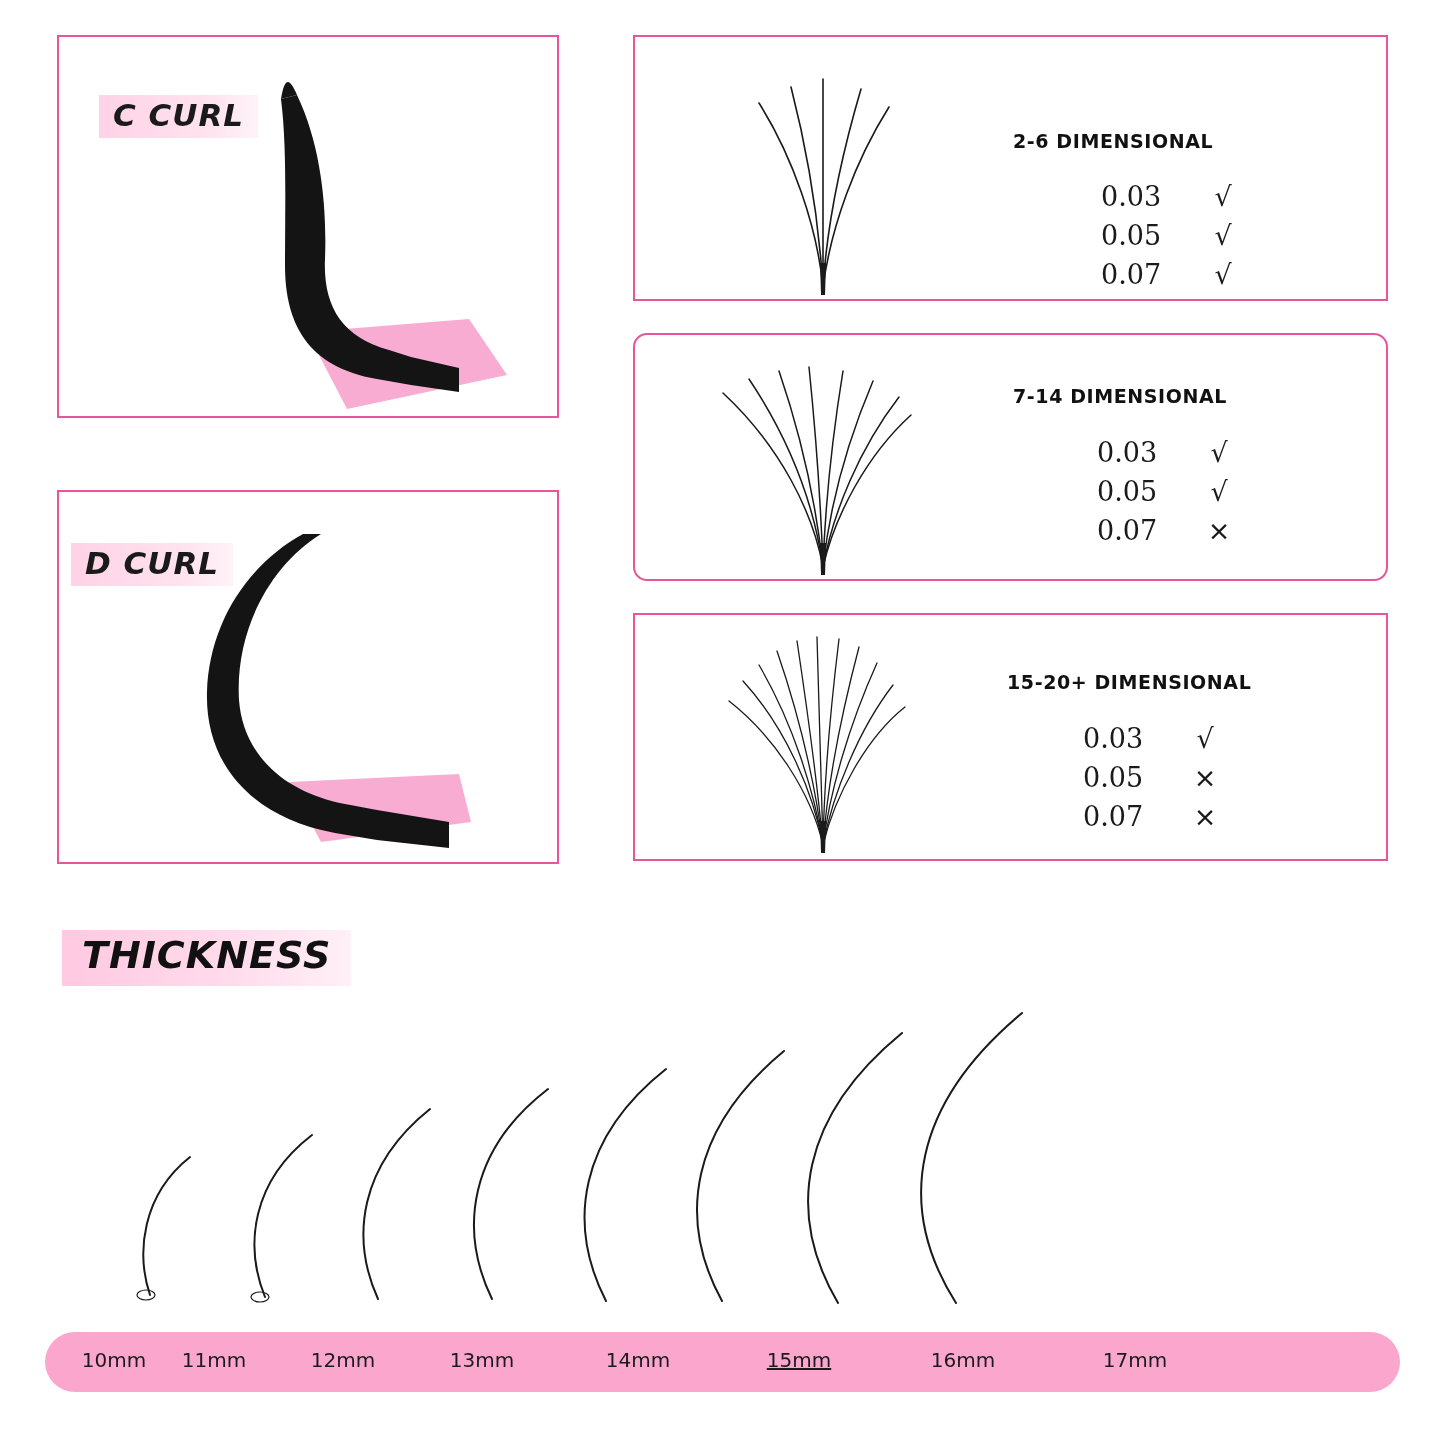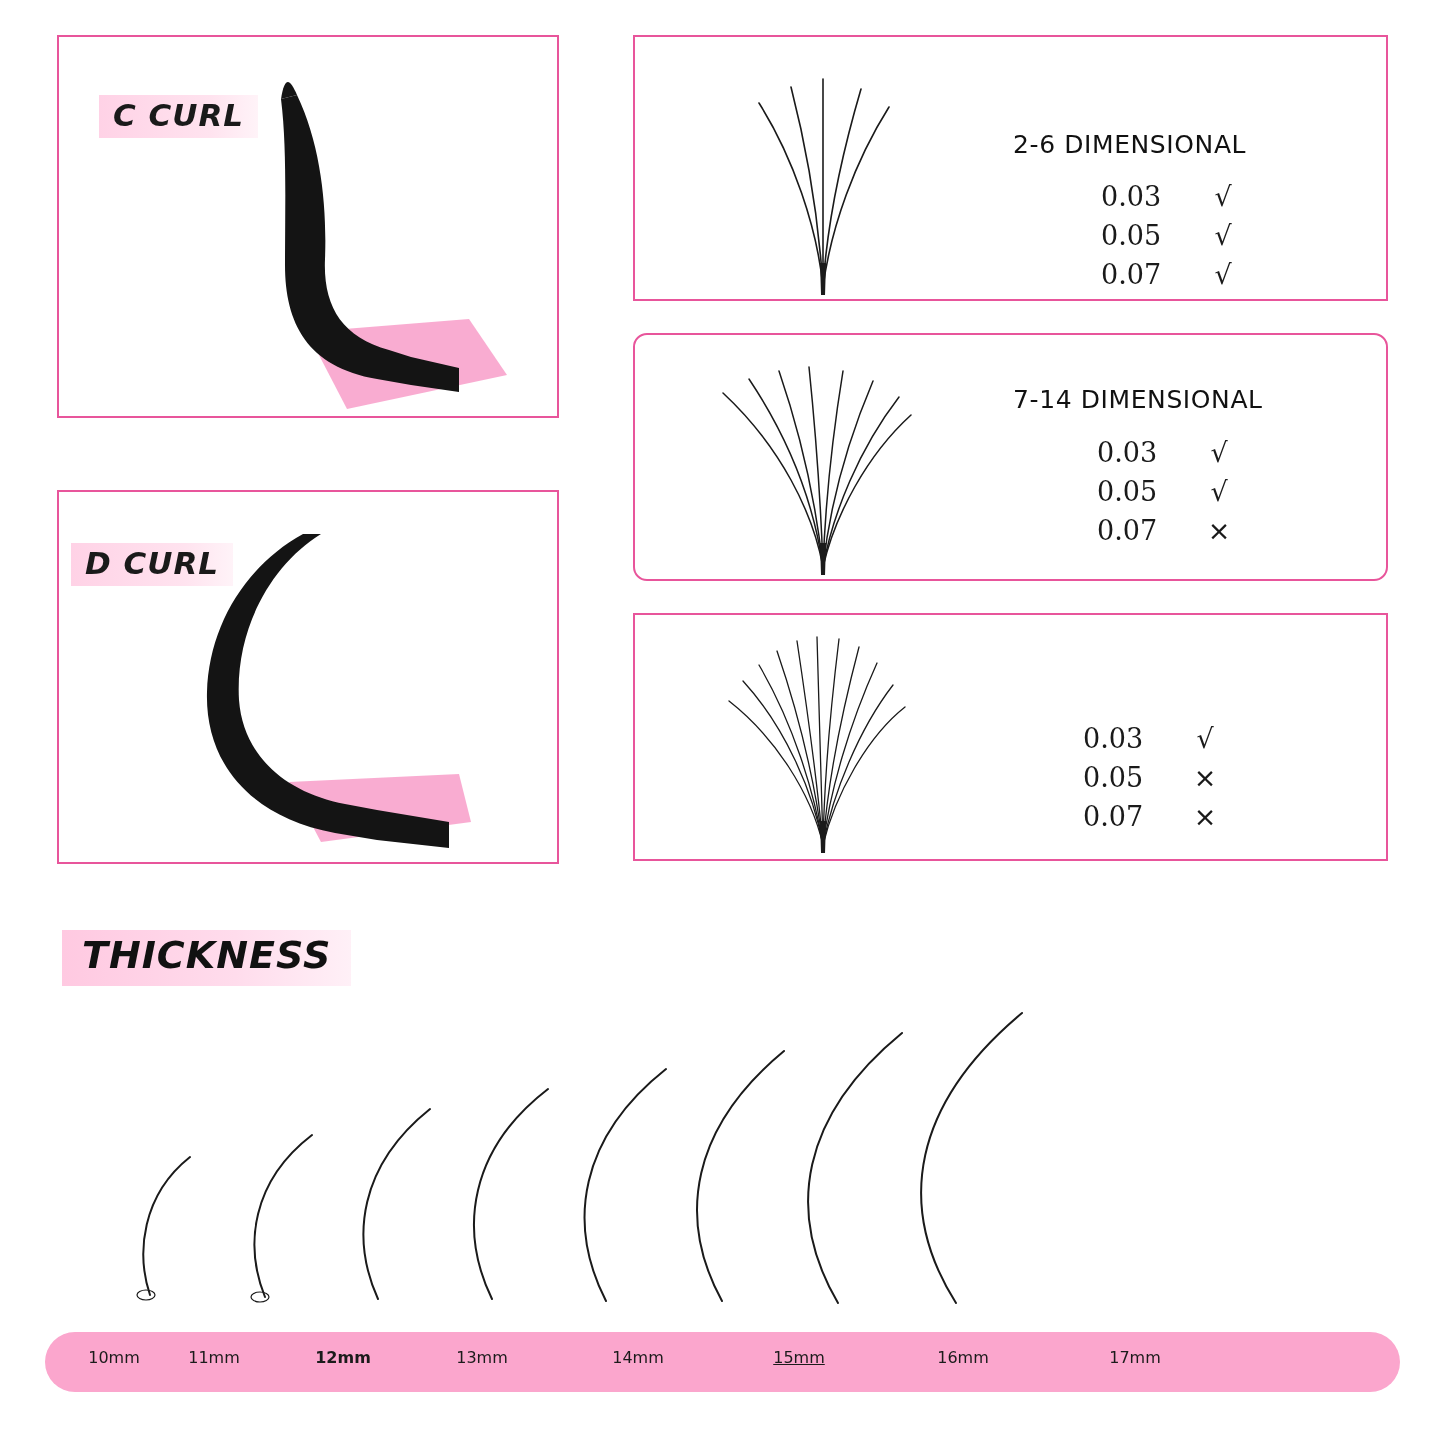--- a/index.html
+++ b/index.html
@@ -53,22 +53,22 @@
     letter-spacing: 1px;
     color: #111111;
     white-space: nowrap;
     line-height: 1.05;
   }
 
   
   .dim-title {
     position: absolute;
     font-family: "DejaVu Sans", sans-serif;
-    font-weight: 400;
-    font-size: 25px;
+    font-weight: 700;
+    font-size: 19px;
     letter-spacing: 0.6px;
     color: #111111;
     white-space: nowrap;
   }
   .dim-rows {
     position: absolute;
     font-family: "DejaVu Serif", serif;
     font-size: 27px;
     color: #1a1a1a;
   }
@@ -97,21 +97,21 @@
     height: 60px;
     background: #fba6cd;
     border-radius: 30px;
   }
   .size-label {
     position: absolute;
     top: 1348px;
     width: 120px;
     text-align: center;
     font-family: "DejaVu Sans", sans-serif;
-    font-size: 16px;
+    font-size: 20px;
     color: #1b1b1b;
   }
 
   svg { display: block; }
 </style>
 </head>
 <body>
 
 <div class="panel" style="left:57px; top:35px; width:502px; height:383px;">
   <svg width="498" height="379" viewBox="0 0 498 379">
@@ -201,20 +201,21 @@
       <path d="M160,230 C155,176 146,106 134,26"></path>
       <path d="M160,230 C158,176 156,106 154,22"></path>
       <path d="M160,230 C161,176 166,106 176,24"></path>
       <path d="M160,230 C164,176 176,108 196,32"></path>
       <path d="M160,230 C167,176 186,110 214,48"></path>
       <path d="M160,230 C170,178 196,114 230,70"></path>
       <path d="M160,230 C172,180 204,122 242,92"></path>
     </g>
     <path d="M158,238 L162,238 L163,206 L157,206 Z" fill="#1a1a1a"></path>
   </svg>
+  <div class="dim-title" style="left:372px; top:56px;">15-20+ DIMENSIONAL</div>
   <div class="dim-rows" style="left:448px; top:104px;">
     <div class="dim-row">
       <span class="dim-val">0.03</span>
       <span class="dim-mark">√</span>
     </div>
     <div class="dim-row">
       <span class="dim-val">0.05</span>
       <span class="dim-mark">×</span>
     </div>
     <div class="dim-row">
@@ -239,18 +240,18 @@
   </g>
   <g fill="none" stroke="#1a1a1a" stroke-width="1.2">
     <ellipse cx="106" cy="310" rx="9" ry="5"></ellipse>
     <ellipse cx="220" cy="312" rx="9" ry="5"></ellipse>
   </g>
 </svg>
 
 <div class="size-bar"></div>
 <span class="size-label" style="left:54px;">10mm</span>
 <span class="size-label" style="left:154px;">11mm</span>
-<span class="size-label" style="left:283px;font-weight:bold;">12mm</span>
+<span class="size-label" style="left:283px;">12mm</span>
 <span class="size-label" style="left:422px;">13mm</span>
 <span class="size-label" style="left:578px;">14mm</span>
 <span class="size-label" style="left:739px;text-decoration:underline;">15mm</span>
 <span class="size-label" style="left:903px;">16mm</span>
 <span class="size-label" style="left:1075px;">17mm</span>
 
 </body></html>

